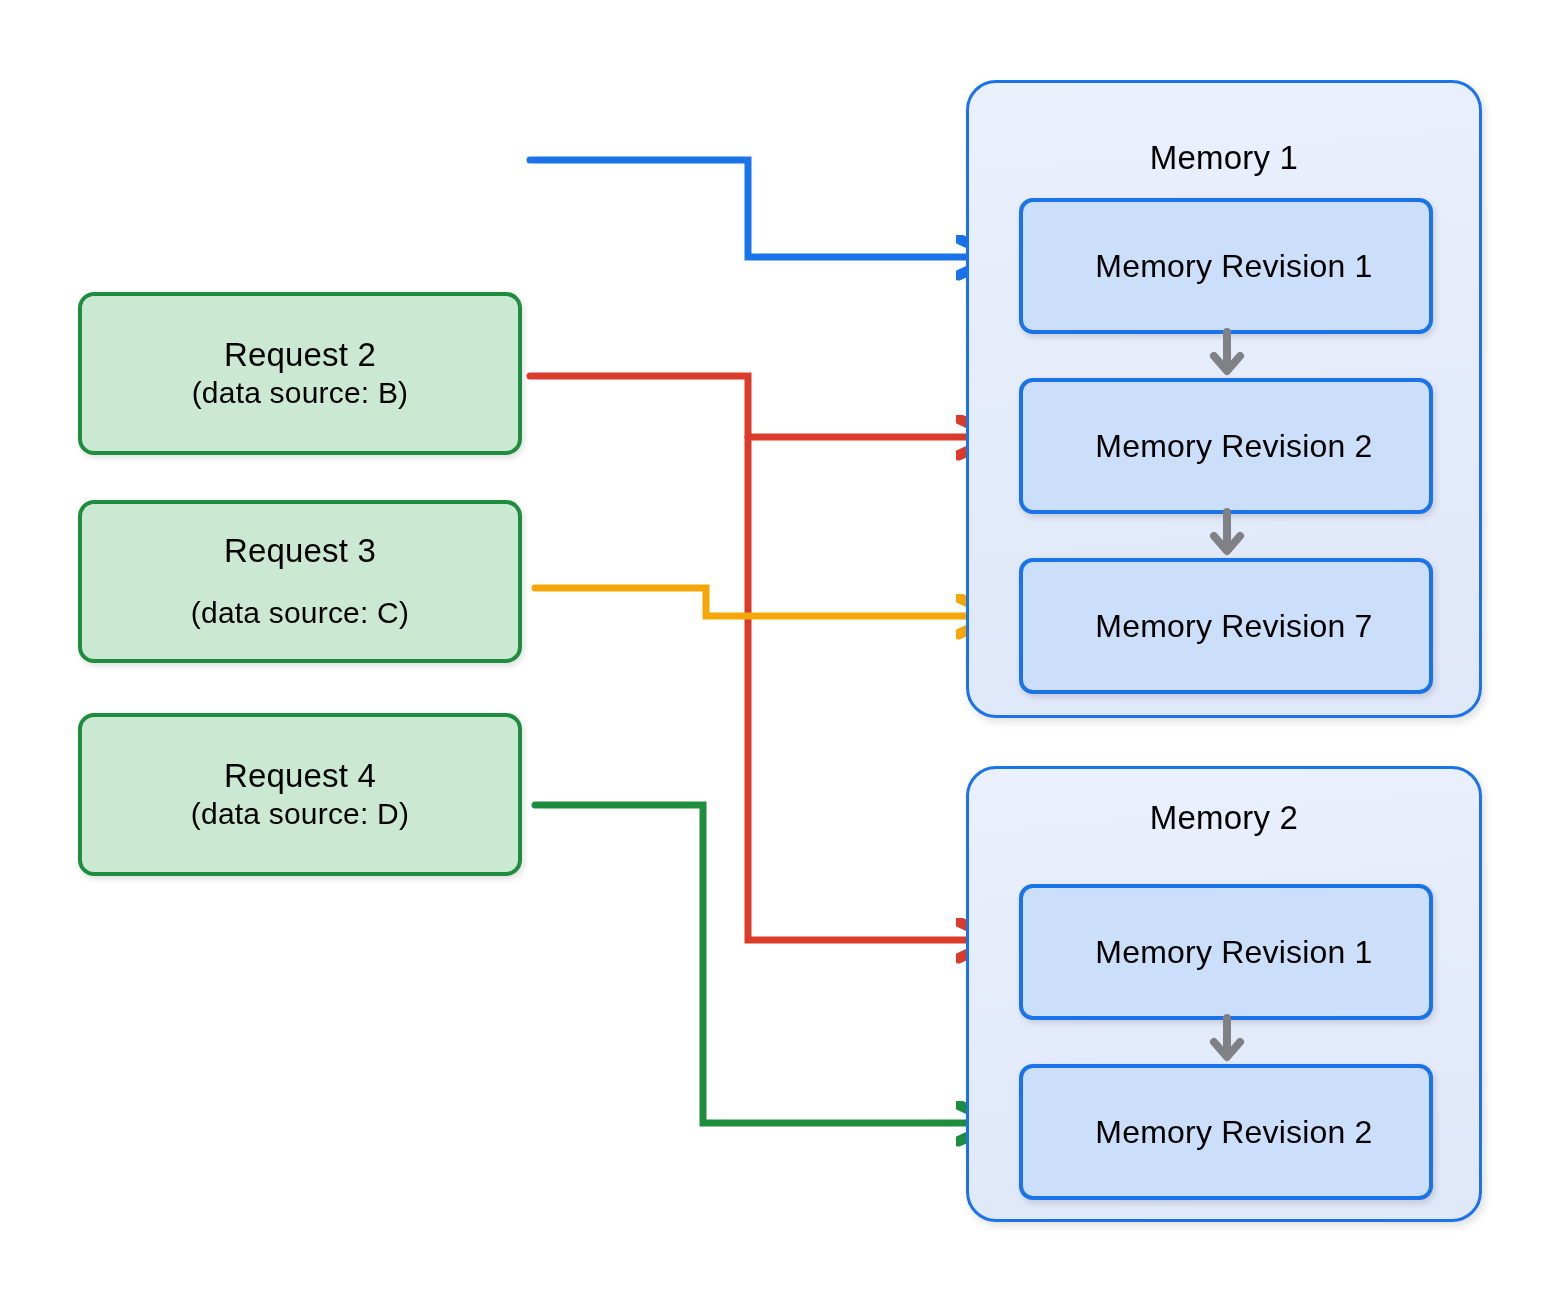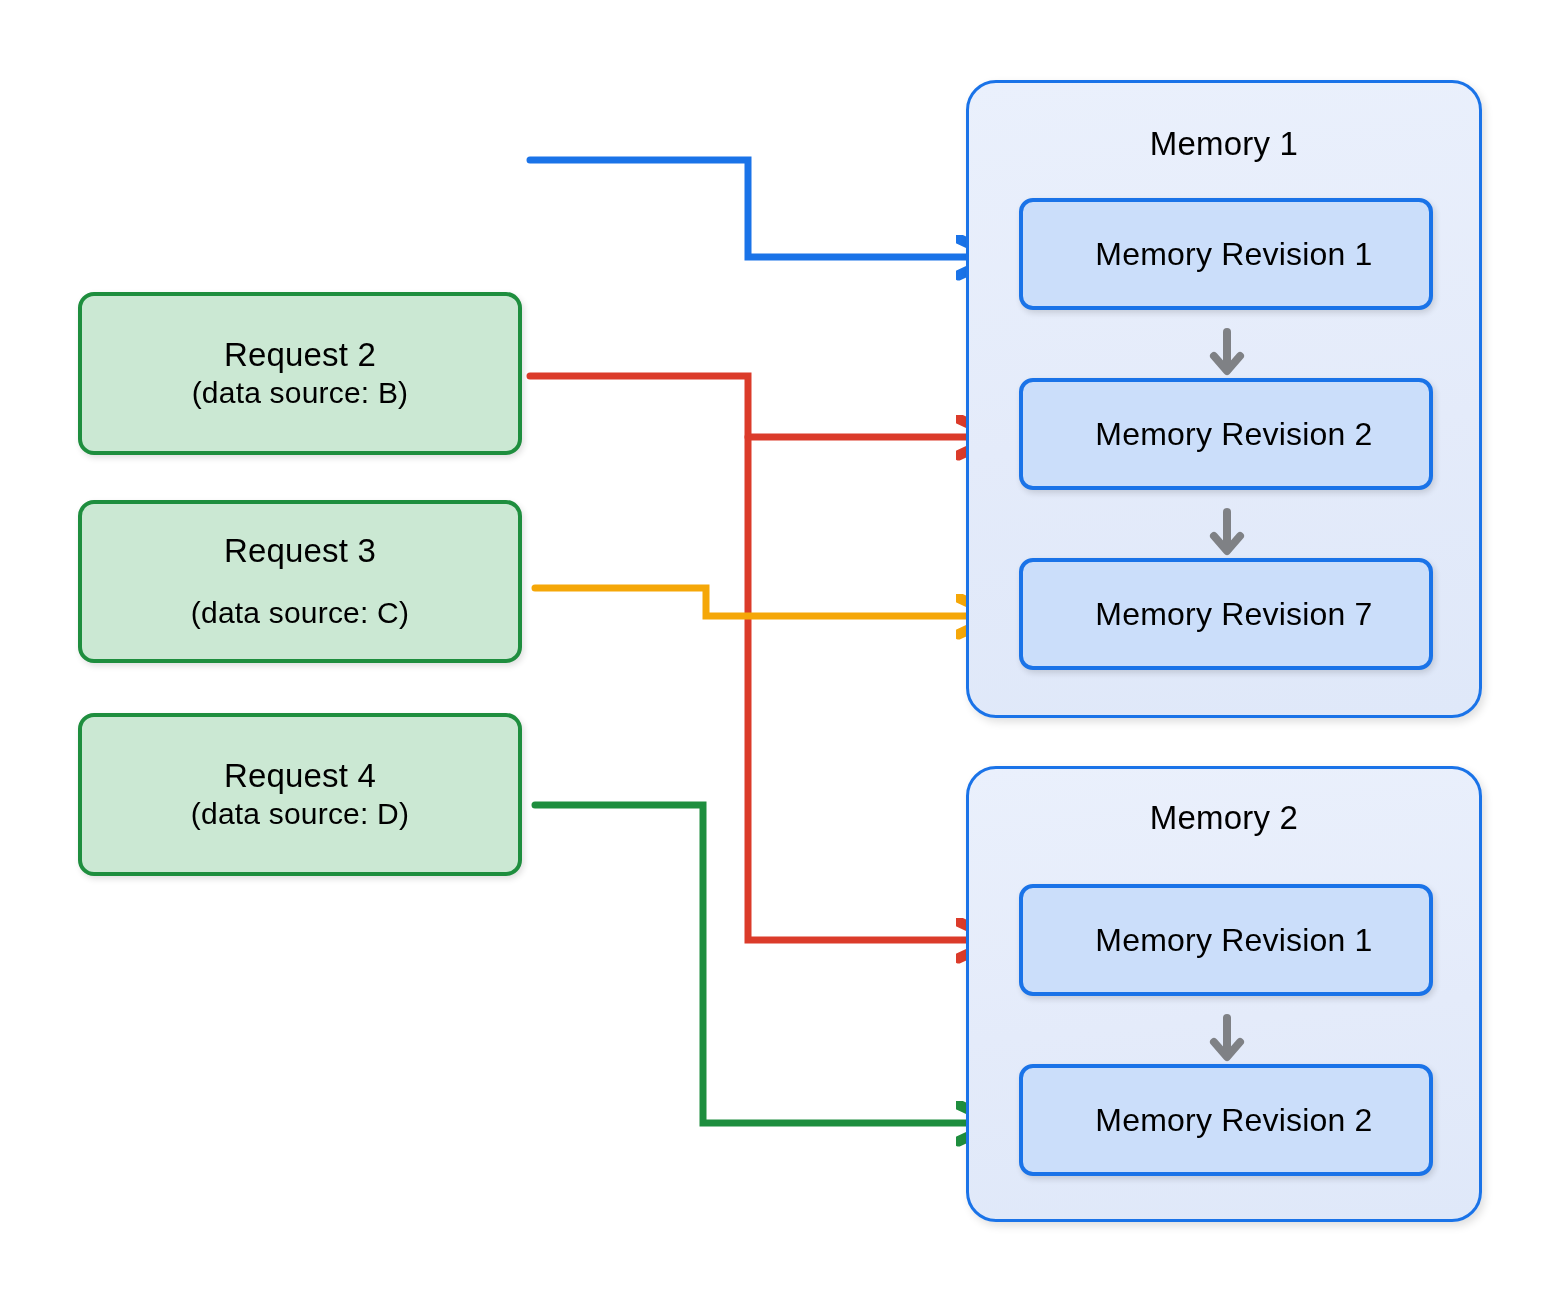--- a/index.html
+++ b/index.html
@@ -68,21 +68,21 @@
     text-align: center;
     font-size: 33px;
     color: #000000;
     letter-spacing: 0.2px;
   }
 
   .revision-box {
     position: absolute;
     box-sizing: border-box;
     width: 414px;
-    height: 112px;
+    height: 136px;
     background: #cbdefa;
     border: 4px solid #1a73e8;
     border-radius: 14px;
     display: flex;
     align-items: center;
     justify-content: center;
     box-shadow: 2px 3px 6px rgba(0,0,0,0.14);
     padding-left: 16px;
   }
   .revision-label {
@@ -137,21 +137,21 @@
     <div class="request-title">Request 3</div>
     <div class="request-sub">(data source: C)</div>
   </div>
 
   <div class="request-box" style="left:78px; top:713px;">
     <div class="request-title">Request 4</div>
     <div class="request-sub">(data source: D)</div>
   </div>
 
   <div class="memory-container" style="left:966px; top:80px; height:638px;">
-    <div class="memory-title" style="margin-top:42px;">Memory 1</div>
+    <div class="memory-title" style="margin-top:56px;">Memory 1</div>
 
     <div class="revision-box" style="left:50px; top:115px;">
       <span class="revision-label">Memory Revision 1</span>
     </div>
 
     <svg class="grey-arrow" style="left:238px; top:245px;" viewBox="0 0 40 50" xmlns="http://www.w3.org/2000/svg">
       <path d="M20,4 L20,34" stroke="#7f8185" stroke-width="8" stroke-linecap="round" fill="none"></path>
       <path d="M7,28 L20,43 L33,28" stroke="#7f8185" stroke-width="8" stroke-linecap="round" stroke-linejoin="round" fill="none"></path>
     </svg>
 

